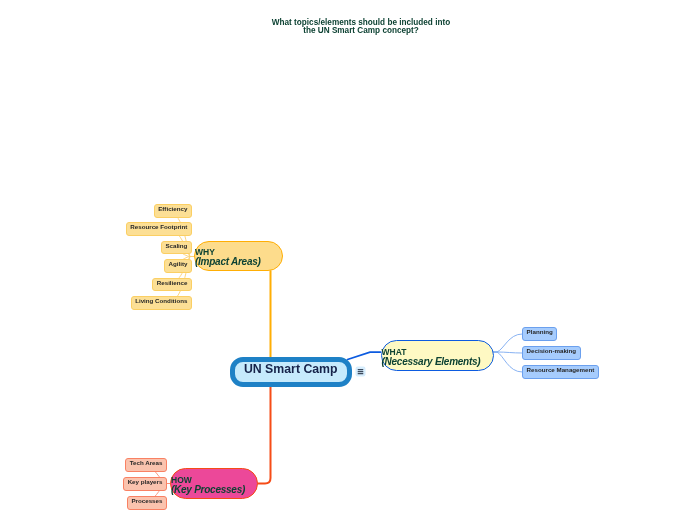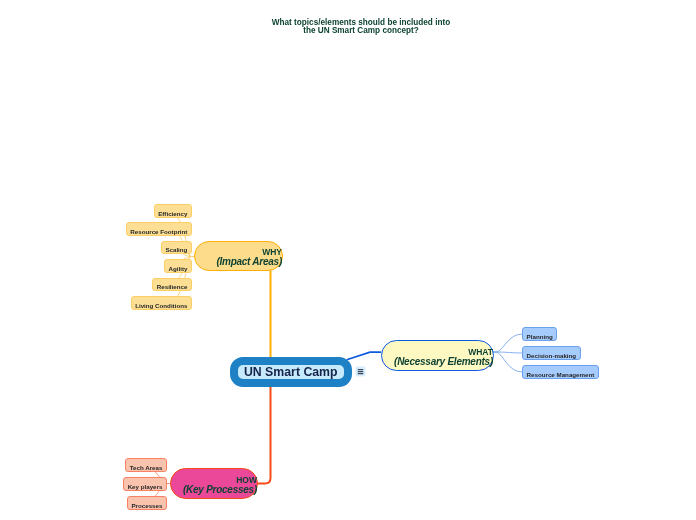--- a/index.html
+++ b/index.html
@@ -3,29 +3,29 @@
 <meta charset="utf-8">
 <title>Mind Map</title>
 <style>
   html,body{margin:0;padding:0;background:#ffffff;}
   body{width:696px;height:520px;overflow:hidden;font-family:"Liberation Sans",sans-serif;}
   #stage{position:relative;width:696px;height:520px;background:#ffffff;padding-left:25px;}
   #title{position:absolute;left:13px;top:18.5px;width:696px;text-align:center;
          font-family:"Liberation Sans",sans-serif;font-weight:bold;font-size:8.2px;line-height:8.6px;
          color:#0d4233;}
   svg#edges{position:absolute;left:0;top:0;width:696px;height:520px;pointer-events:none;}
-  .node{position:absolute;box-sizing:border-box;display:flex;align-items:flex-end;justify-content:center;
+  .node{position:absolute;box-sizing:border-box;display:flex;align-items:flex-start;justify-content:center;
         font-family:"Liberation Sans",sans-serif;}
   .leaf{font-size:6.2px;font-weight:bold;color:#262626;border-radius:3px;white-space:nowrap;border-width:0.8px;border-style:solid;}
   .branch{border-radius:17px;flex-direction:column;border-width:1.8px;border-style:solid;
           padding-top:2px;}
   .branch .l1{font-weight:bold;font-size:8.5px;line-height:10px;color:#0d4233;}
   .branch .l2{font-weight:bold;font-style:italic;font-size:10px;line-height:10px;color:#0d4233;letter-spacing:-0.25px;}
   #center{font-size:12.3px;font-weight:bold;color:#16234a;border-radius:13px;
-          background:#c6eafc;border:8px solid #14532d;}
+          background:#c6eafc;border:5px solid #14532d;}
   #menu{position:absolute;}
 </style>
 </head>
 <body>
 
 <div id="stage">
   <div id="title">
     <div>What topics/elements should be included into</div>
     <div>the UN Smart Camp concept?</div>
   </div>

